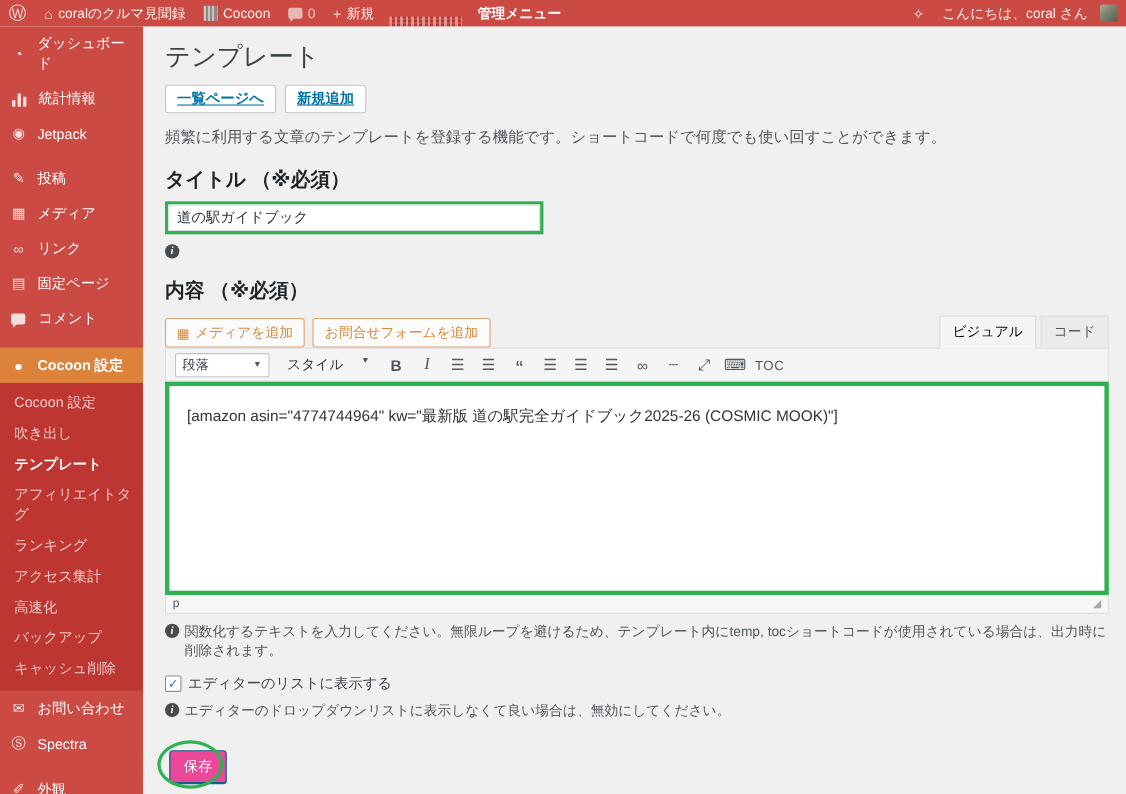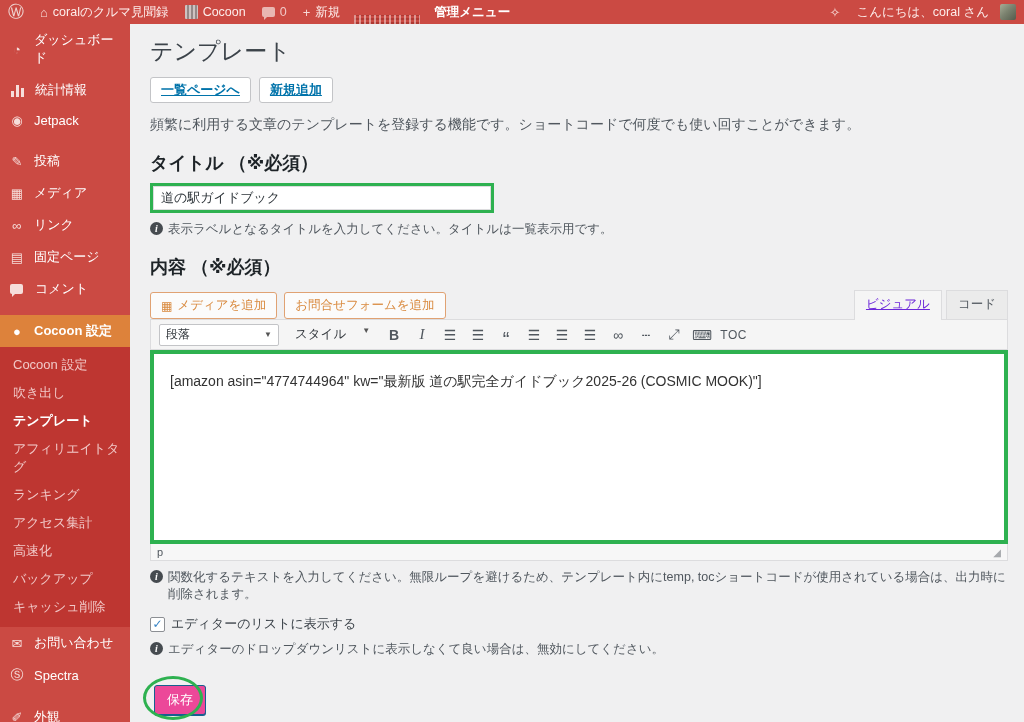--- a/index.html
+++ b/index.html
@@ -76,26 +76,26 @@
     flex:0 0 13px; margin-top:1px; font-family:"Liberation Serif","DejaVu Serif",serif; }
 
   .media-row { display:flex; align-items:flex-end; margin-top:10px; }
   .btn-orange { background:#fbfbfb; border:1px solid #e0a273; border-radius:3px;
     color:#d98a3f; font-size:12.5px; padding:4px 10px; cursor:pointer;
     display:flex; align-items:center; gap:5px; font-family:inherit; margin-right:7px; }
   .btn-orange .oic { font-size:12px; }
   .editor-tabs { margin-left:auto; display:flex; align-items:flex-end; }
   .tab { font-size:12.5px; padding:5px 11px 6px; border:1px solid #dcdcde; cursor:pointer;
     color:#50575e; background:#ebebeb; margin-left:4px; border-bottom:none; }
-  .tab.active { background:#f5f5f5; color:#6d28d9; position:relative; top:1px; padding-bottom:7px;text-decoration:underline; }
+  .tab.active { background:#f5f5f5; color:#000000; position:relative; top:1px; padding-bottom:7px; }
 
   .mce-toolbar { border:1px solid #dcdcde; background:#f5f5f5; height:31px;
     display:flex; align-items:center; padding:0 8px; gap:4px; }
   .fmt-select { background:#fff; border:1px solid #c3c4c7; border-radius:2px; height:22px;
-    width:120px; font-size:12px; color:#32373c; display:flex; align-items:center;
+    width:86px; font-size:12px; color:#32373c; display:flex; align-items:center;
     justify-content:space-between; padding:6px 6px; cursor:pointer; }
   .fmt-select .caret, .styles-dd .caret { font-size:8px; color:#555; }
   .styles-dd { display:flex; align-items:flex-start; gap:16px; font-size:12.5px; color:#32373c;
     padding:0 8px 0 12px; cursor:pointer; }
   .tbtn { min-width:24px; height:24px; display:flex; align-items:center; justify-content:center;
     color:#50575e; font-size:14px; cursor:pointer; border-radius:2px; padding:0 2px; }
   .tbtn.b { font-weight:bold; font-size:14px; }
   .tbtn.i { font-style:italic; font-family:"Liberation Serif","DejaVu Serif",serif; font-size:15px; }
   .tbtn.q { font-size:20px; line-height:10px; padding-top:8px; }
   .tbtn.toc { font-size:12px; letter-spacing:.5px; }
@@ -234,21 +234,20 @@
   <div class="desc">頻繁に利用する文章のテンプレートを登録する機能です。ショートコードで何度でも使い回すことができます。</div>
 
   <h3 class="sec">タイトル （※必須）</h3>
 
   <div class="green-box">
     <input class="title-input" type="text" value="道の駅ガイドブック" style="">
   </div>
 
   <div class="note">
     <span class="info-ic">i</span>
-    <span>表示ラベルとなるタイトルを入力してください。タイトルは一覧表示用です。</span>
   </div>
 
   <h3 class="sec">内容 （※必須）</h3>
 
   <div class="media-row">
     <button class="btn-orange">
       <span class="oic">▦</span>
       <span>メディアを追加</span>
     </button>
     <button class="btn-orange">

